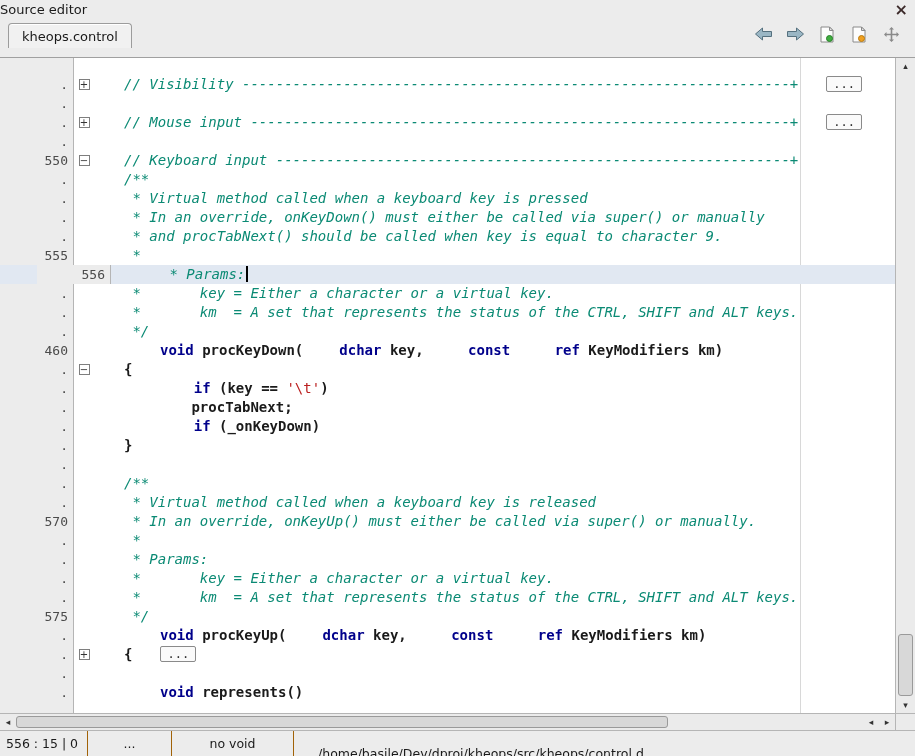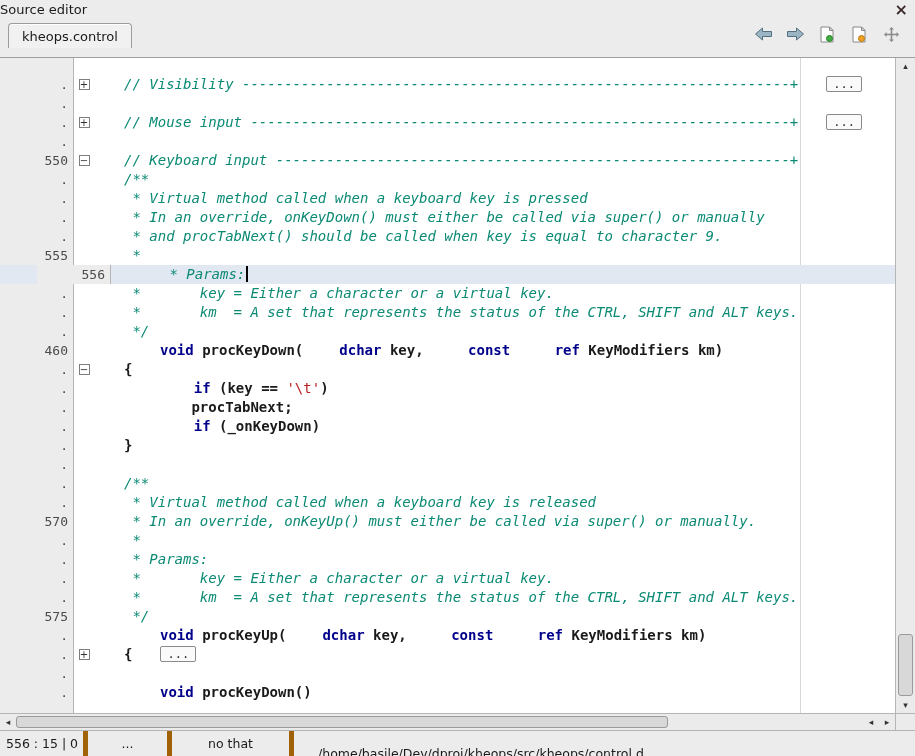--- a/index.html
+++ b/index.html
@@ -57,21 +57,21 @@
 
   .hscroll { height:17px; display:flex; align-items:stretch; background:#ebebeb; border-top:1px solid #b5b5b5; }
   .hscroll .sb-btn { width:16px; flex:none; }
   .htrack { flex:1; position:relative; }
   .hthumb { position:absolute; left:0; top:2px; bottom:2px; width:77%; background:#d8d8d8;
             border:1px solid #9a9a9a; border-radius:3px; }
   .corner { width:20px; flex:none; border-left:1px solid #b5b5b5; background:#ebebeb; }
 
   
   .statusbar { height:26px; display:flex; align-items:stretch; background:#ececec; border-top:1px solid #b5b5b5; font-size:12.5px; }
-  .cell { display:flex; align-items:center; border-right:5px solid #a16207; }
+  .cell { display:flex; align-items:center; border-right:1px solid #a16207; }
   .c1 { width:88px; padding-left:6px; }
   .c2 { width:84px; justify-content:center; }
   .c3 { width:122px; justify-content:center; }
   .c4 { flex:1; padding-left:24px; border-right:none;margin-top:20px; }
 </style>
 </head>
 <body>
 
 <div class="window">
 
@@ -299,21 +299,21 @@
             <span class="text-cell"><span class="tok-p">{</span><span class="fold-ellipsis">...</span></span>
           </div>
           <div class="line">
             <span class="gutter-cell">.</span>
             <span class="fold-cell"></span>
             <span class="text-cell"></span>
           </div>
           <div class="line">
             <span class="gutter-cell">.</span>
             <span class="fold-cell"></span>
-            <span class="text-cell"><span class="tok-k">void</span><span class="tok-p"> procKeyDown()</span></span>
+            <span class="text-cell"><span class="tok-k">void</span><span class="tok-p"> represents()</span></span>
           </div>
         </div>
     </div>
     <div class="vscroll">
       <div class="sb-btn up">▴</div>
       <div class="vthumb"></div>
       <div class="sb-btn down">▾</div>
     </div>
   </div>
 
@@ -323,17 +323,17 @@
       <div class="hthumb"></div>
     </div>
     <div class="sb-btn">◂</div>
     <div class="sb-btn">▸</div>
     <div class="corner"></div>
   </div>
 
   <div class="statusbar">
     <div class="cell c1">556 : 15 | 0</div>
     <div class="cell c2">...</div>
-    <div class="cell c3">no that</div>
+    <div class="cell c3">no void</div>
     <div class="cell c4">/home/basile/Dev/dproj/kheops/src/kheops/control.d</div>
   </div>
 
 </div>
 
 </body></html>

